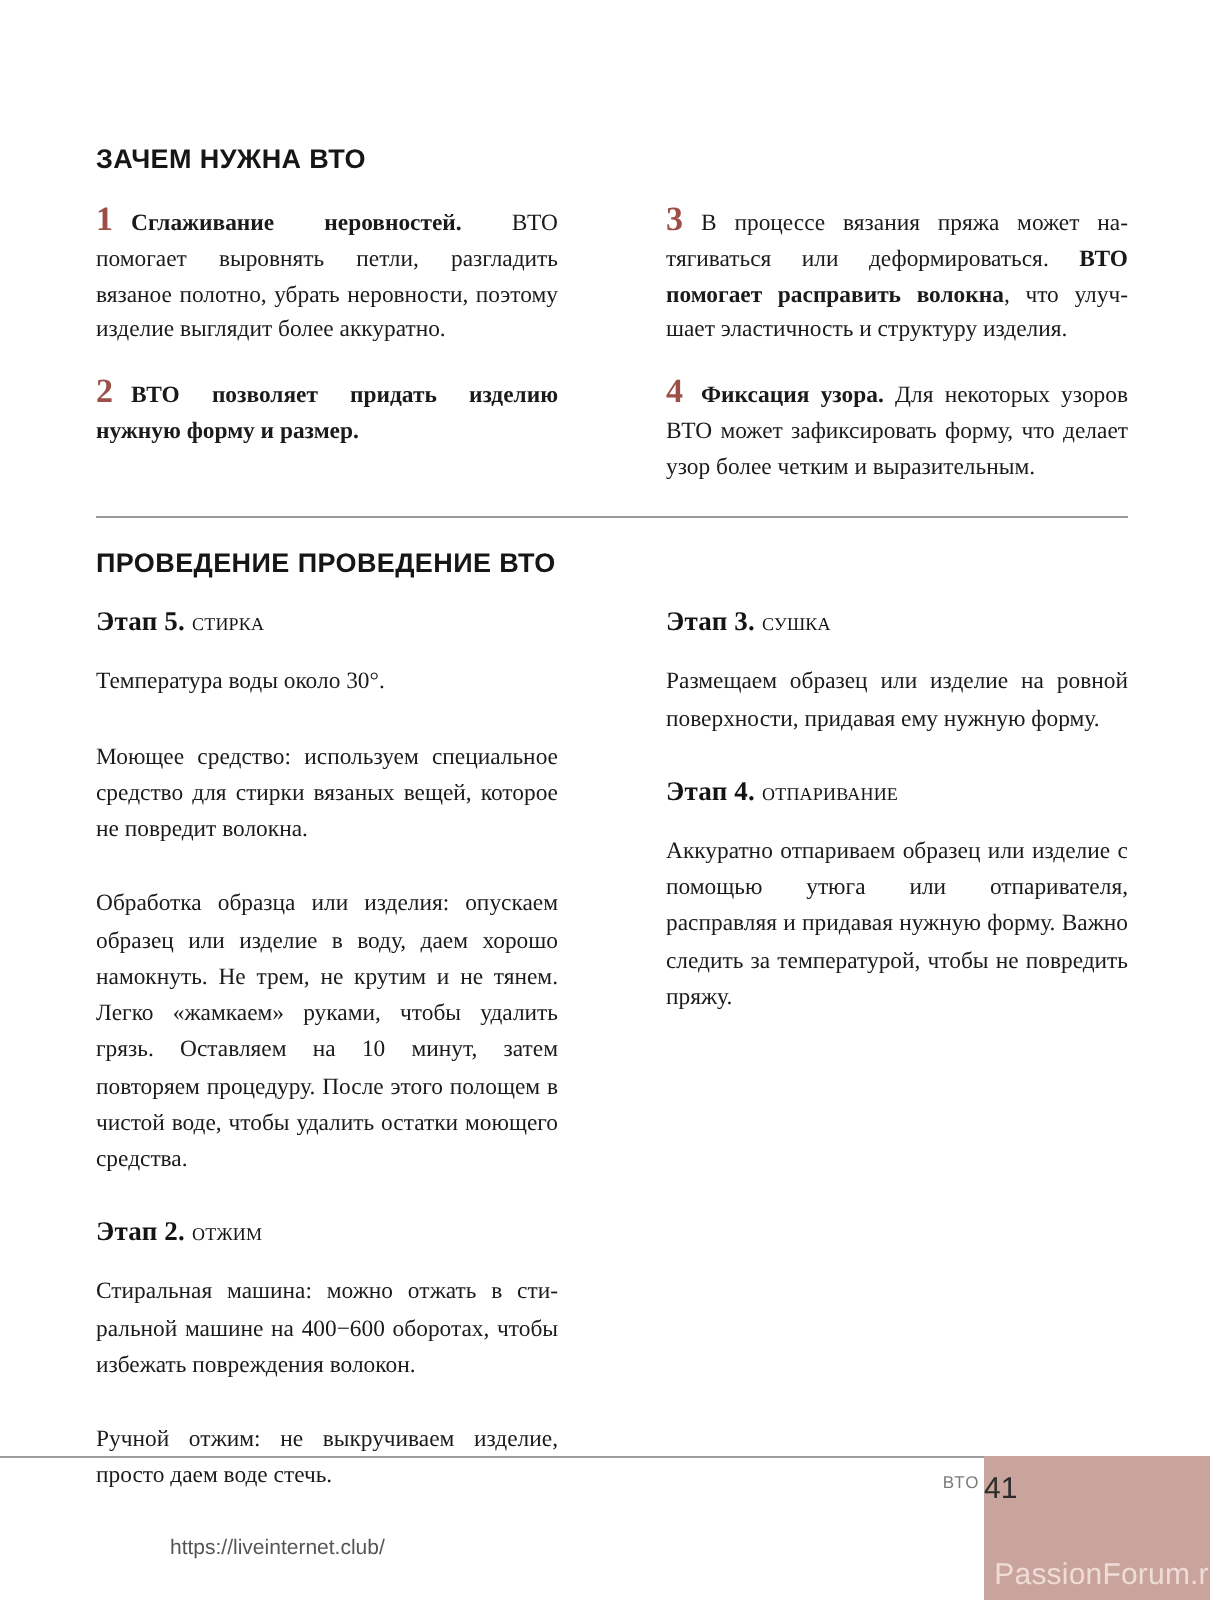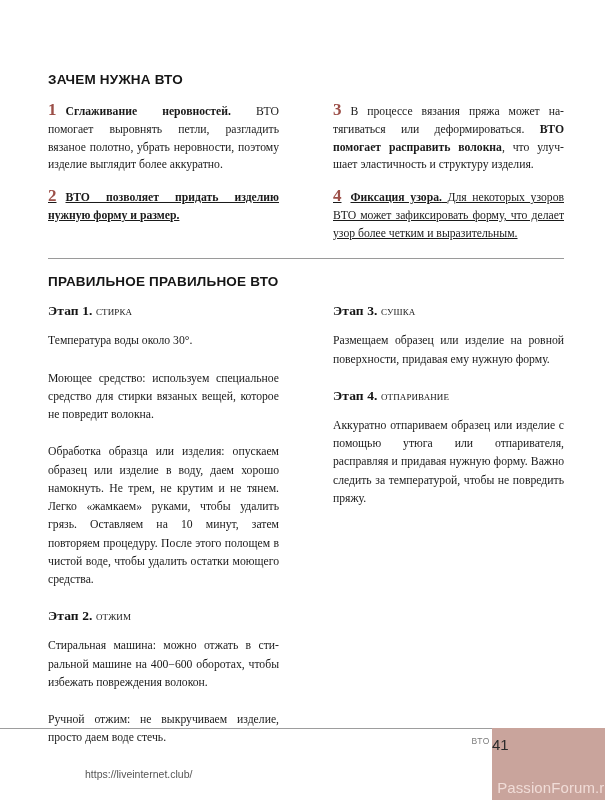--- a/index.html
+++ b/index.html
@@ -46,21 +46,21 @@
     gap: 54px;
   }
   .col {
     width: 241px;
   }
 
   
   .num-item {
     margin-bottom: 13px;
   }
-  .num-item:last-child { margin-bottom: 0; text-decoration: underline; }
+  .num-item:last-child { margin-bottom: 0; }
 
   .num-badge {
     font-family: "Liberation Serif", "DejaVu Serif", serif;
     font-weight: bold;
     font-size: 17px;
     color: #9c4f48;
     margin-right: 9px;
     line-height: 1;
   }
 
@@ -205,27 +205,27 @@
 
         <div class="num-item">
           <p class="para"><span class="num-badge">4</span><span class="b">Фиксация узора.</span><span> Для некоторых узо­ров ВТО может зафиксировать форму, что делает узор более четким и выразительным.</span></p>
         </div>
 
       </div>
     </div>
 
     <div class="divider"></div>
 
-    <h1 class="section-title">ПРАВИЛЬНОЕ ПРАВИЛЬНОЕ ВТО</h1>
+    <h1 class="section-title">ПРОВЕДЕНИЕ ПРОВЕДЕНИЕ ВТО</h1>
 
     <div class="cols">
 
       <div class="col">
 
-        <h2 class="stage-head"><span class="bold-n">Этап 1.</span>
+        <h2 class="stage-head"><span class="bold-n">Этап 5.</span>
           <span class="sc">Стирка</span></h2>
 
         <p class="body-para gap-lg">Температура воды около 30°.</p>
         <p class="body-para gap-lg">Моющее средство: используем специаль­ное средство для стирки вязаных вещей, которое не повредит волокна.</p>
         <p class="body-para gap-lg">Обработка образца или изделия: опуска­ем образец или изделие в воду, даем хо­рошо намокнуть. Не трем, не крутим и не тянем. Легко «жамкаем» руками, чтобы удалить грязь. Оставляем на 10 минут, затем повторяем процедуру. После этого полощем в чистой воде, чтобы удалить остатки моющего средства.</p>
 
         <h2 class="stage-head spaced-top"><span class="bold-n">Этап 2.</span>
           <span class="sc">Отжим</span></h2>
 
         <p class="body-para gap-lg">Стиральная машина: можно отжать в сти­ральной машине на 400−600 оборотах, чтобы избежать повреждения волокон.</p>

